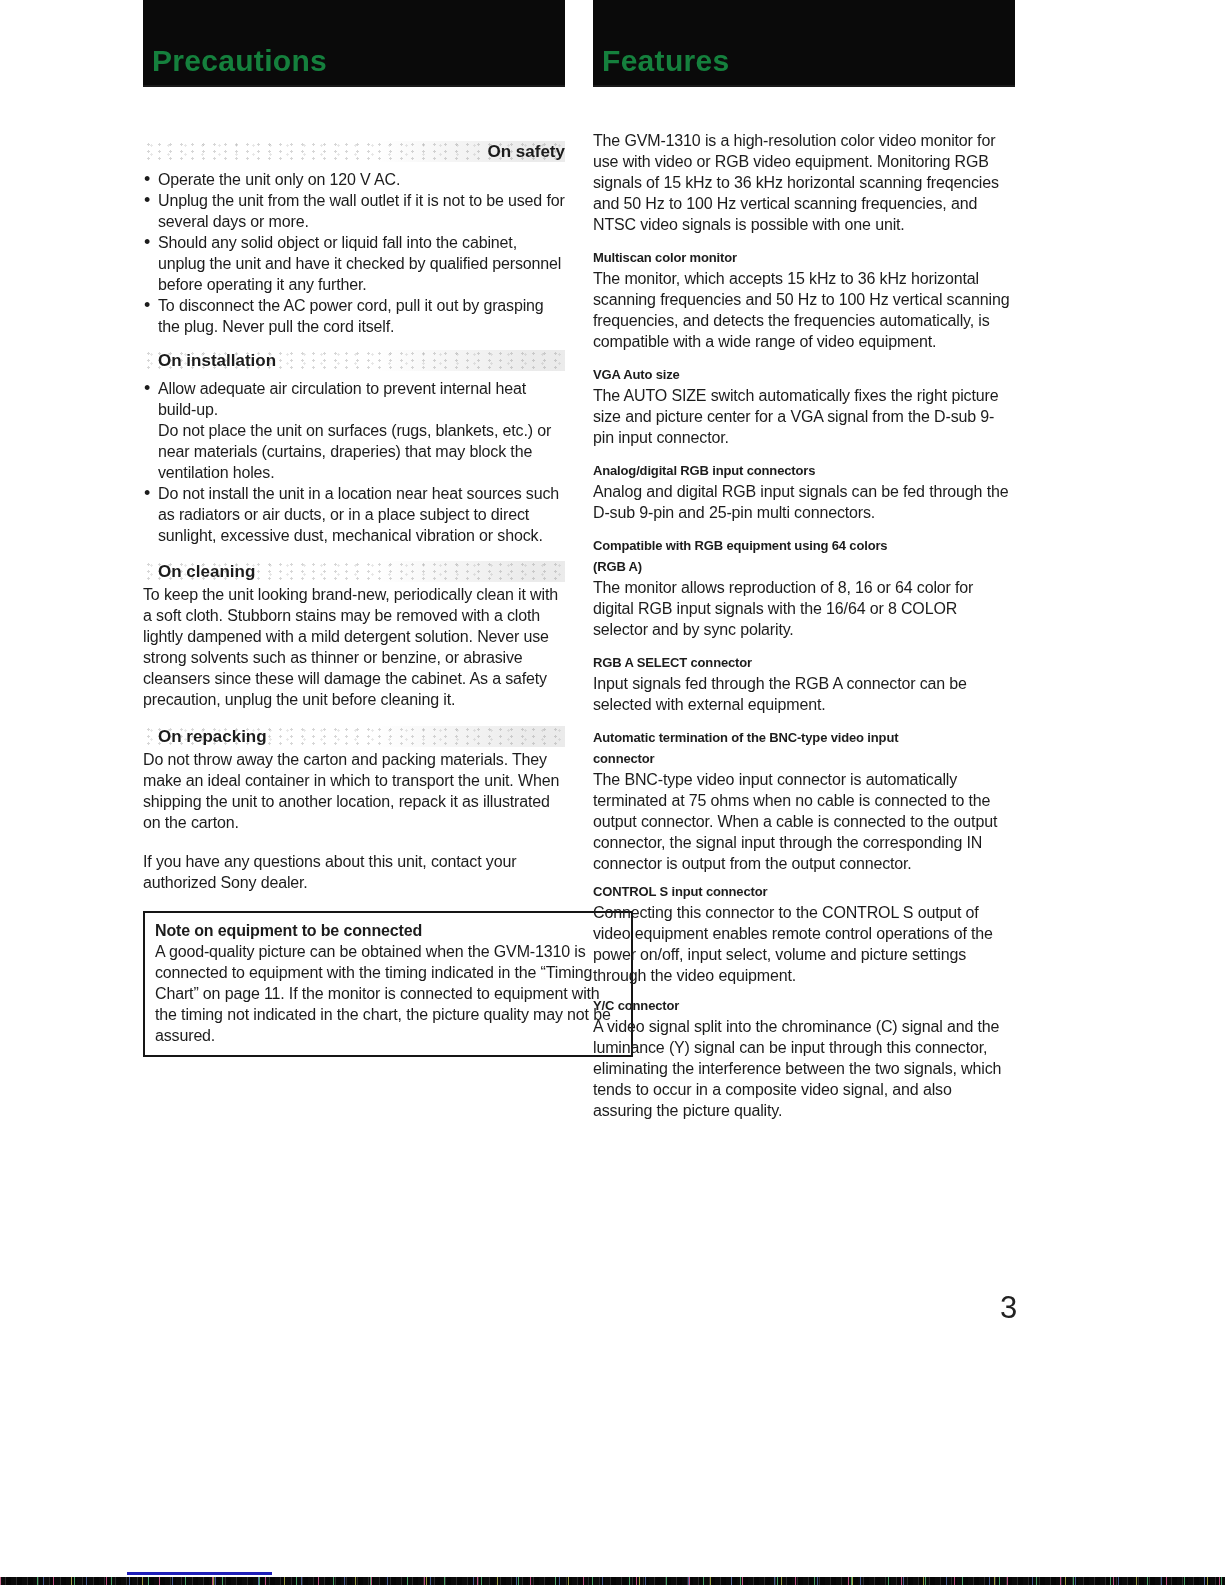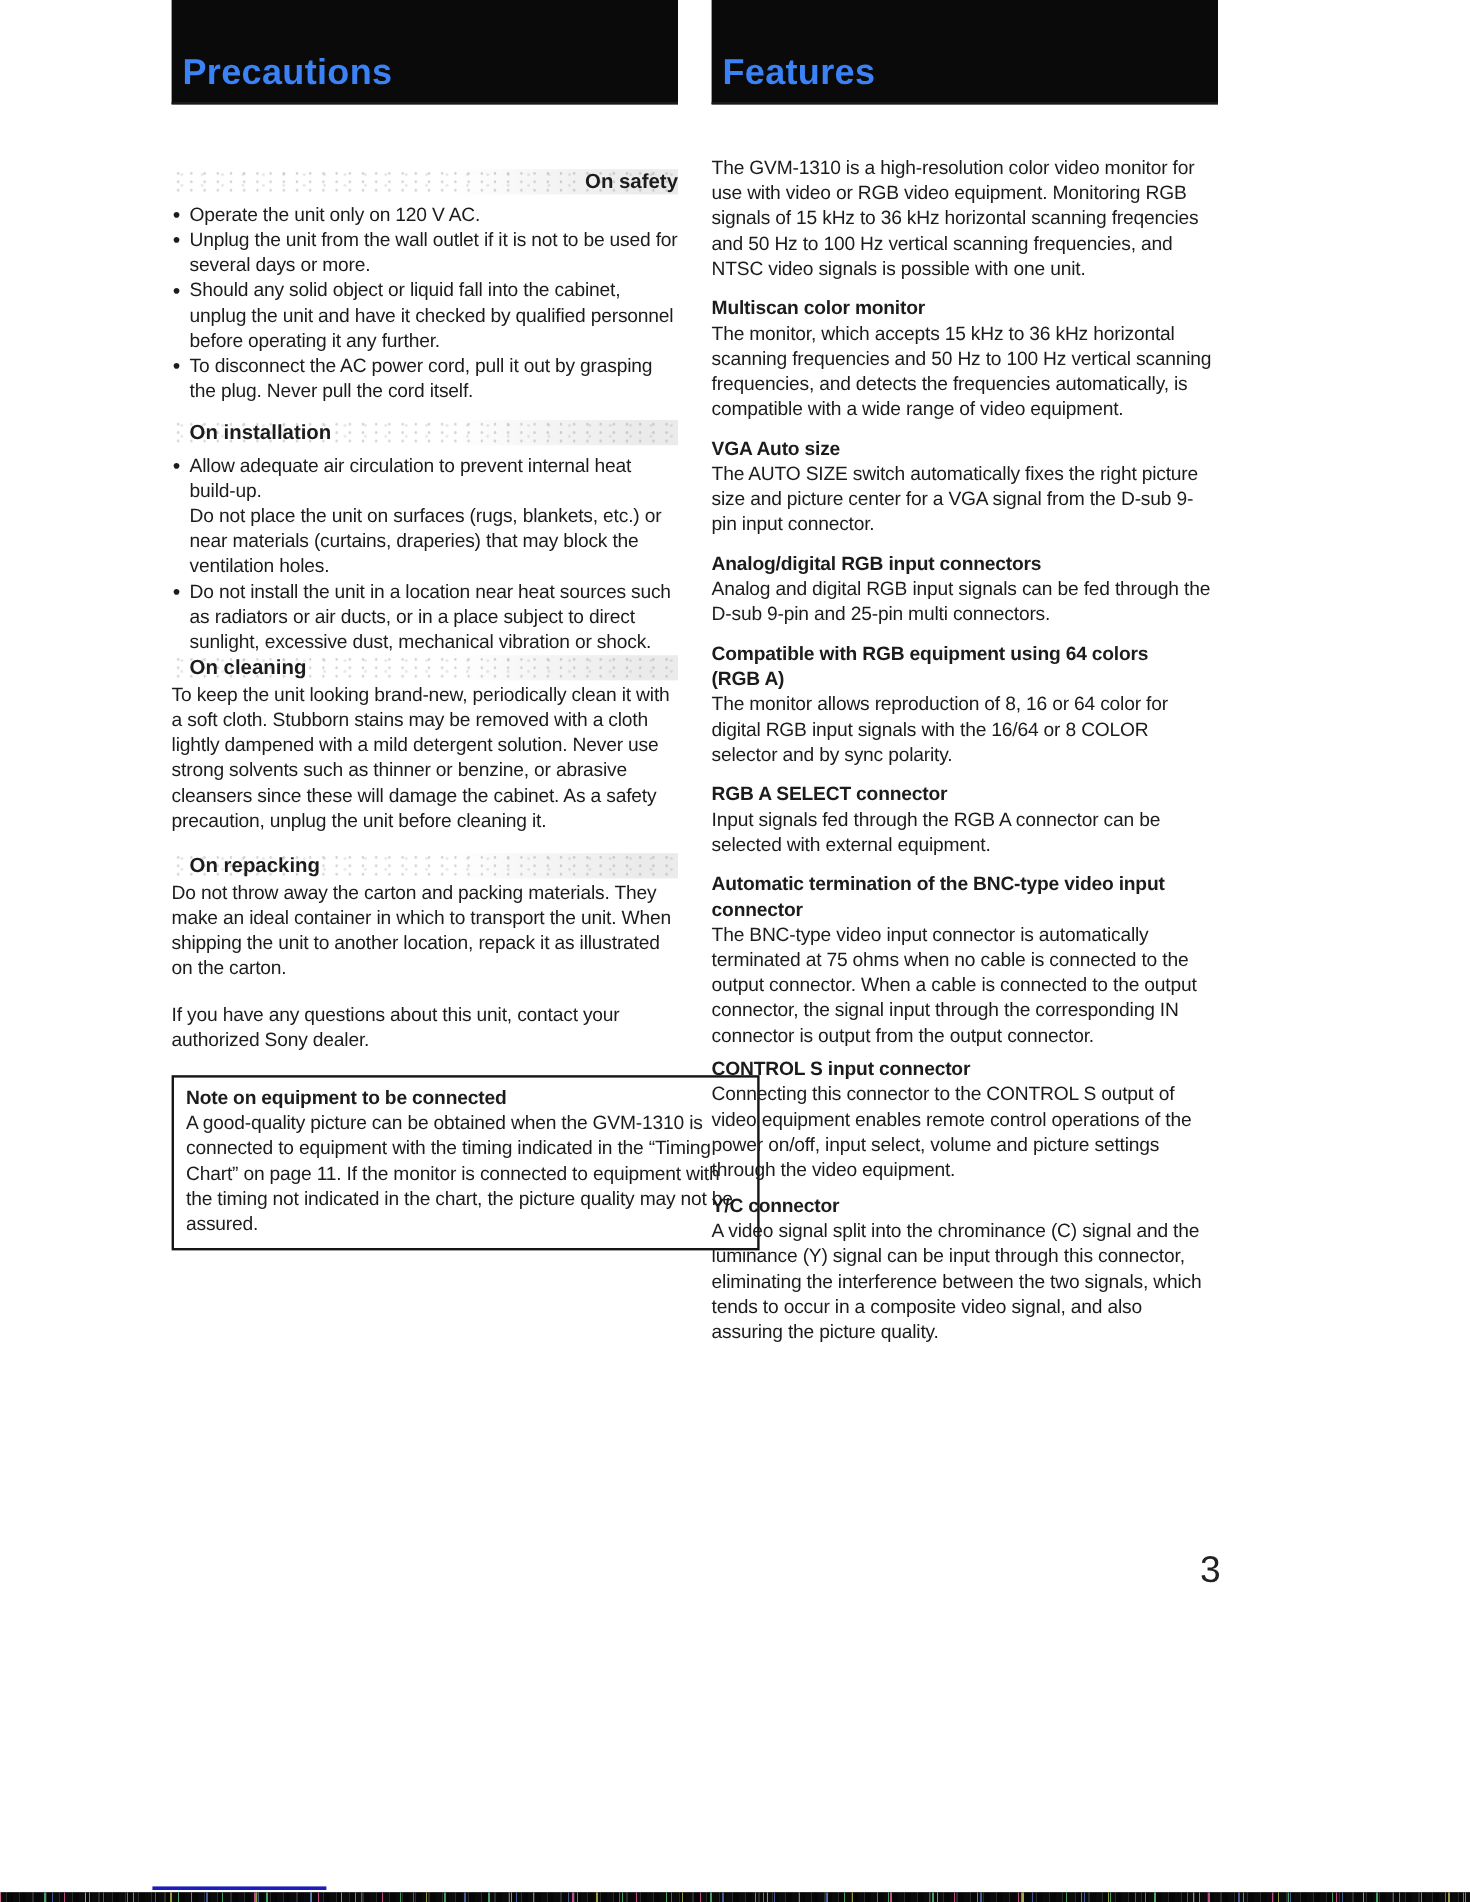--- a/index.html
+++ b/index.html
@@ -19,21 +19,21 @@
     background:#0a0a0a;
     height:87px;
     box-sizing:border-box;
     display:flex;
     align-items:flex-end;
     padding:0 0 9px 9px;
     border-bottom:2px solid #1a1a1a;
   }
   .banner h1 {
     margin:0;
-    color:#3b82f6;
+    color:#15803d;
     font-size:30px;
     font-weight:bold;
     line-height:1;
     letter-spacing:0.3px;
   }
 
   
   p, li { font-size:16px; line-height:21px; letter-spacing:-0.15px; }
   p { margin:0; }
 
@@ -45,21 +45,21 @@
     font-weight:bold;
     line-height:21px;
     background-image:
       linear-gradient(to right, rgba(0,0,0,0) 55%, rgba(130,130,130,0.16) 92%),
       radial-gradient(circle, rgba(120,120,120,0.30) 1px, rgba(0,0,0,0) 1.3px),
       radial-gradient(circle, rgba(150,150,150,0.22) 1px, rgba(0,0,0,0) 1.4px);
     background-size:100% 100%, 11px 7px, 17px 9px;
   }
   .mt-safety   { margin-top:54px;text-align:right; }
   .mt-install  { margin-top:13px; }
-  .mt-clean    { }
+  .mt-clean    { margin-top:15px; }
   .mt-repack   { margin-top:16px; }
 
   ul.bullets {
     list-style:none;
     margin:7px 0 0 0;
     padding:0;
   }
   ul.bullets li {
     position:relative;
     padding-left:15px;
@@ -80,21 +80,21 @@
     box-sizing:border-box;
     border:2px solid #151515;
     padding:7px 8px 9px 10px;
   }
   .note-box .note-title { font-weight:bold; }
 
   
   .intro { margin-top:43px; }
   .feat-head {
     margin:12px 0 0 0;
-    font-size:16px;
+    font-size:13px;
     font-weight:bold;
     line-height:21px;
     letter-spacing:-0.15px;
     white-space:pre-line;
   }
   .feat-head.tight { margin-top:7px; }
   .feat-head.yc    { margin-top:9px; }
 
   .page-number {
     position:absolute;

